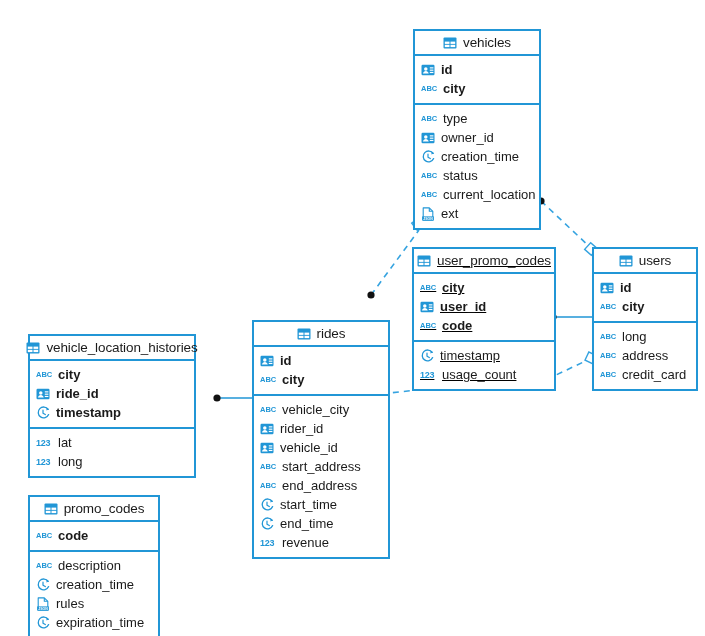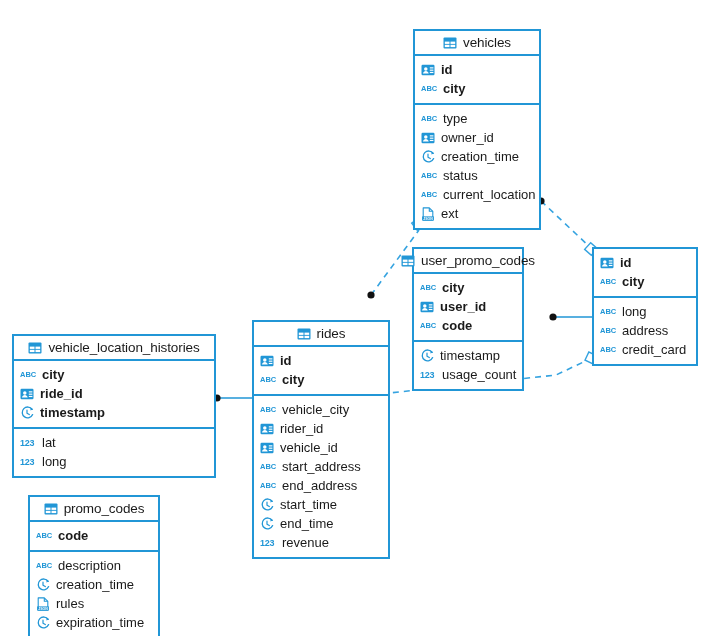--- a/index.html
+++ b/index.html
@@ -183,20 +183,32 @@
               <path d="M8.3 0.9 v3.4 h3.5" fill="none" stroke="#2196d6" stroke-width="1.1" stroke-linejoin="round"></path>
               <rect x="1.1" y="9.4" width="11.8" height="4.1" fill="#2196d6"></rect>
               <text x="7" y="12.9" font-size="3.5" font-family="Liberation Sans, sans-serif" font-weight="bold" fill="#ffffff" text-anchor="middle">JSON</text>
             </svg>
           </span>
           <span class="cname">ext</span>
         </div>
       </div>
     </div>
     <div class="table" style="left: 592px; top: 247px; width: 106px;">
+      <div class="thead">
+        <span class="ico">
+          <svg viewBox="0 0 14 14" xmlns="http://www.w3.org/2000/svg">
+            <rect x="0.5" y="1.5" width="13" height="11" rx="1" fill="#2196d6"></rect>
+            <rect x="1.8" y="5.6" width="4.7" height="2.3" fill="#ffffff"></rect>
+            <rect x="7.5" y="5.6" width="4.7" height="2.3" fill="#ffffff"></rect>
+            <rect x="1.8" y="8.8" width="4.7" height="2.3" fill="#ffffff"></rect>
+            <rect x="7.5" y="8.8" width="4.7" height="2.3" fill="#ffffff"></rect>
+          </svg>
+        </span>
+        <span class="tname">users</span>
+      </div>
       <div class="sect keys">
         <div class="col pk">
           <span class="ico">
             <svg viewBox="0 0 14 14" xmlns="http://www.w3.org/2000/svg">
               <rect x="0.5" y="1.8" width="13" height="10.4" rx="1.2" fill="#2196d6"></rect>
               <circle cx="4.8" cy="5.9" r="1.75" fill="#ffffff"></circle>
               <path d="M1.9 10.6c0.35-1.75 1.5-2.6 2.9-2.6s2.55 0.85 2.9 2.6z" fill="#ffffff"></path>
               <rect x="8.8" y="4.3" width="3.6" height="1.15" fill="#ffffff"></rect>
               <rect x="8.8" y="6.6" width="3.6" height="1.15" fill="#ffffff"></rect>
               <rect x="8.8" y="8.9" width="3.6" height="1.15" fill="#ffffff"></rect>
@@ -217,21 +229,21 @@
         <div class="col">
           <span class="ico ico-abc">ABC</span>
           <span class="cname">address</span>
         </div>
         <div class="col">
           <span class="ico ico-abc">ABC</span>
           <span class="cname">credit_card</span>
         </div>
       </div>
     </div>
-    <div class="table" style="left: 412px; top: 247px; width: 112px;">
+    <div class="table" style="left: 412px; top: 247px; width: 144px; text-decoration: underline;">
       <div class="thead">
         <span class="ico">
           <svg viewBox="0 0 14 14" xmlns="http://www.w3.org/2000/svg">
             <rect x="0.5" y="1.5" width="13" height="11" rx="1" fill="#2196d6"></rect>
             <rect x="1.8" y="5.6" width="4.7" height="2.3" fill="#ffffff"></rect>
             <rect x="7.5" y="5.6" width="4.7" height="2.3" fill="#ffffff"></rect>
             <rect x="1.8" y="8.8" width="4.7" height="2.3" fill="#ffffff"></rect>
             <rect x="7.5" y="8.8" width="4.7" height="2.3" fill="#ffffff"></rect>
           </svg>
         </span>
@@ -367,21 +379,21 @@
             </svg>
           </span>
           <span class="cname">end_time</span>
         </div>
         <div class="col">
           <span class="ico ico-num">123</span>
           <span class="cname">revenue</span>
         </div>
       </div>
     </div>
-    <div class="table" style="left: 12px; top: 334px; width: 204px;">
+    <div class="table" style="left: 28px; top: 334px; width: 168px;">
       <div class="thead">
         <span class="ico">
           <svg viewBox="0 0 14 14" xmlns="http://www.w3.org/2000/svg">
             <rect x="0.5" y="1.5" width="13" height="11" rx="1" fill="#2196d6"></rect>
             <rect x="1.8" y="5.6" width="4.7" height="2.3" fill="#ffffff"></rect>
             <rect x="7.5" y="5.6" width="4.7" height="2.3" fill="#ffffff"></rect>
             <rect x="1.8" y="8.8" width="4.7" height="2.3" fill="#ffffff"></rect>
             <rect x="7.5" y="8.8" width="4.7" height="2.3" fill="#ffffff"></rect>
           </svg>
         </span>

